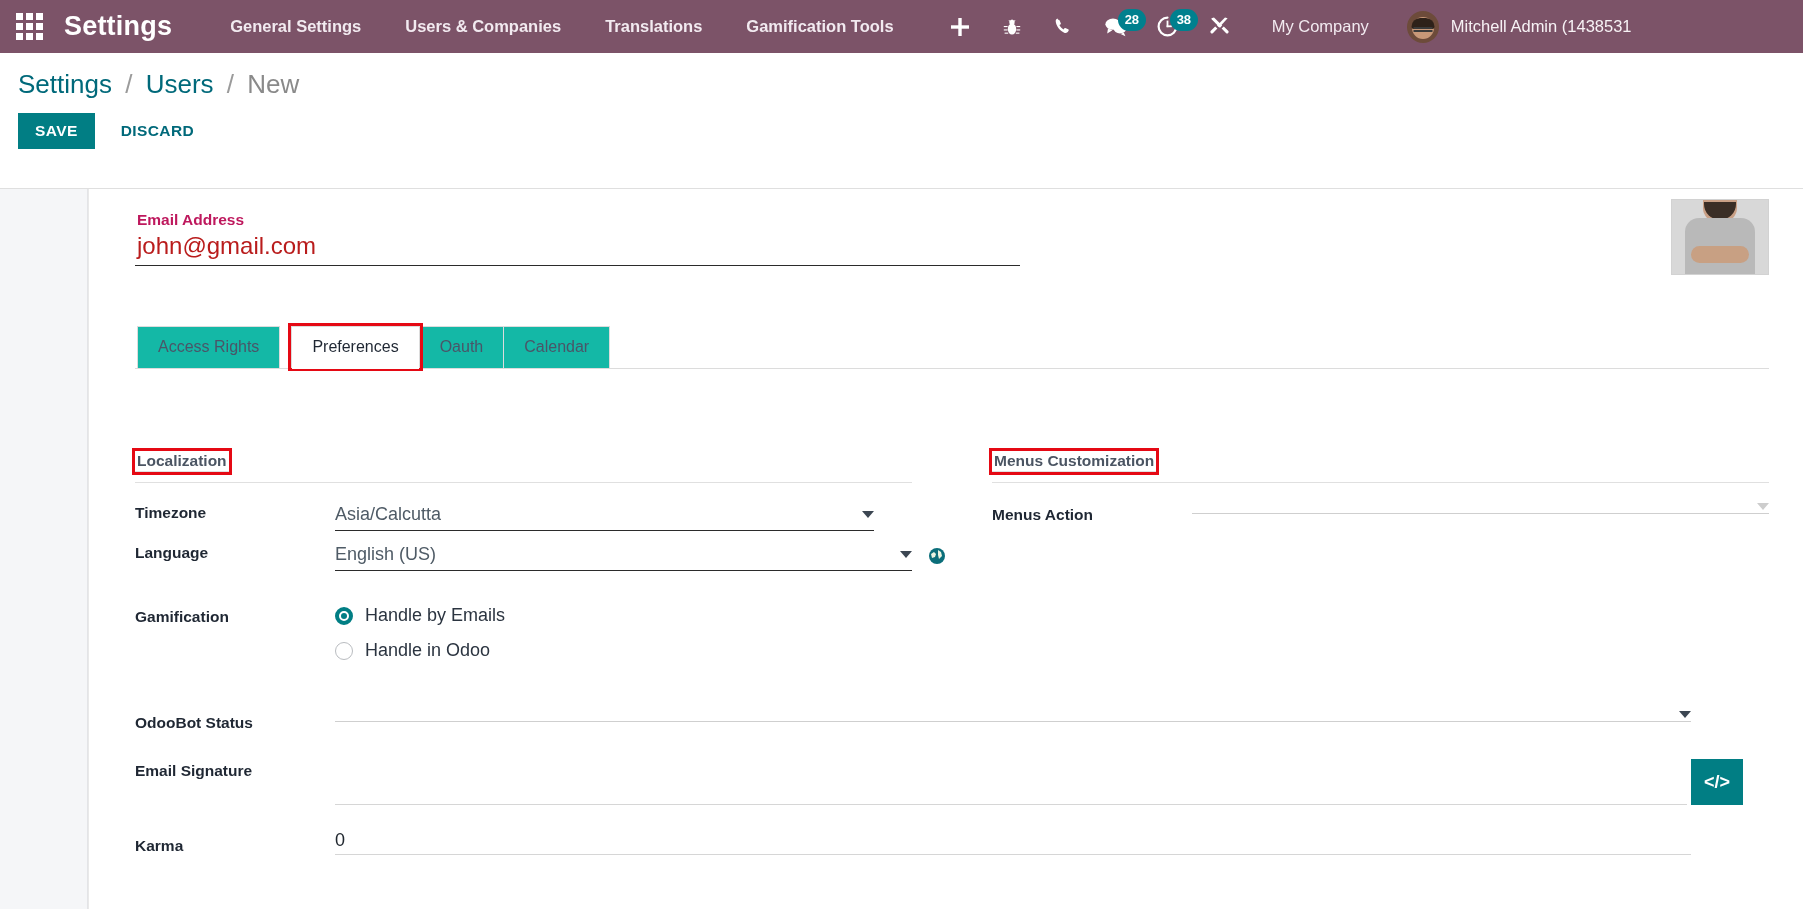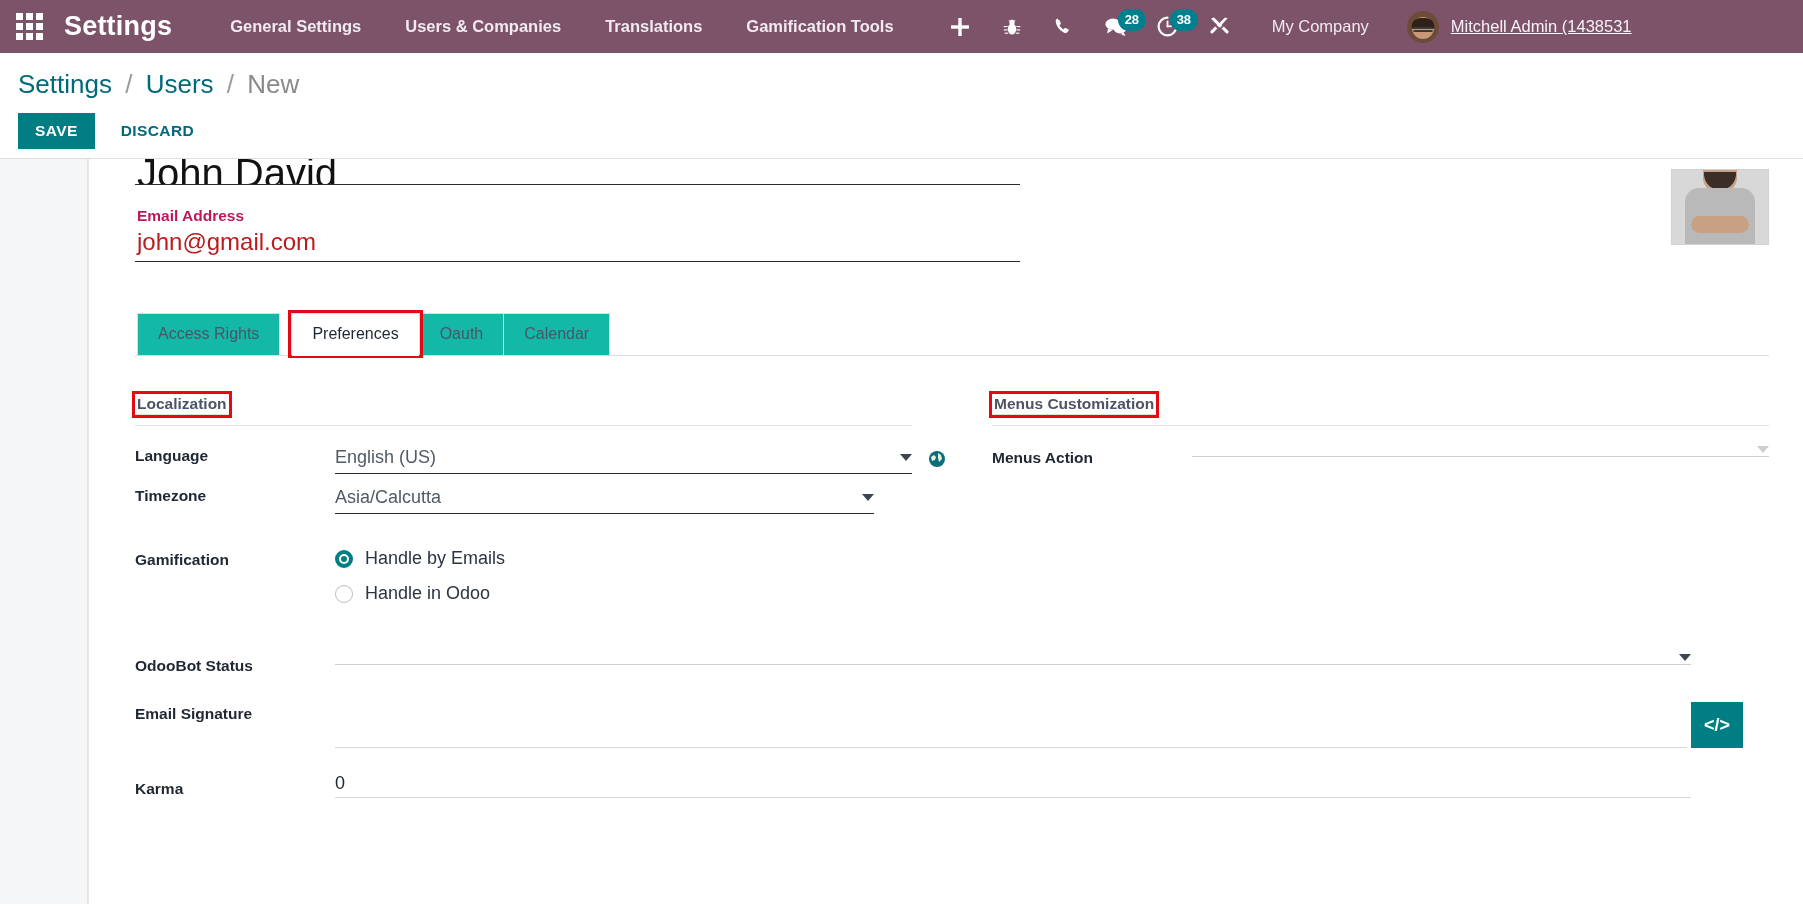--- a/index.html
+++ b/index.html
@@ -76,21 +76,20 @@
     color: #f2eaf0;
     margin-left: 26px;
     cursor: pointer;
     flex: 0 0 auto;
   }
   .user-block {
     display: flex; align-items: center;
     margin-left: 38px;
     cursor: pointer;
     flex: 0 0 auto;
-    text-decoration: underline;
   }
   .user-avatar {
     width: 32px; height: 32px;
     border-radius: 50%;
     background: #6d4b3a;
     overflow: hidden;
     position: relative;
     flex: 0 0 auto;
   }
   .user-avatar .face {
@@ -122,21 +121,21 @@
     color: #f7f2f5;
     margin-left: 12px;
     white-space: nowrap;
   }
 
   
   .control-panel {
     background: #ffffff;
     padding: 14px 0 0 18px;
     border-bottom: 1px solid #dfdfdf;
-    height: 106px;
+    height: 136px;
   }
   .breadcrumb {
     font-size: 26px;
     line-height: 34px;
     margin-bottom: 12px;
     white-space: nowrap;
   }
   .crumb-link { color: #00697a; cursor: pointer; }
   .crumb-sep { color: #9b9b9b; margin: 0 6px; }
   .crumb-active { color: #8a8a8a; }
@@ -301,21 +300,21 @@
     outline-offset: 0px;
     z-index: 5;
   }
 
   
   .tab-page {
     display: flex;
     padding-top: 38px;
     gap: 80px;
   }
-  .col { flex: 1 1 0; min-width: 0; }
+  .col { flex: 1 1 0; min-width: 0; margin-top: 44px; }
   .group-title {
     font-size: 15.5px;
     font-weight: 700;
     color: #4b5563;
     border-bottom: 1px solid #e0e0e0;
     padding: 3px 4px 6px 4px;
     margin-bottom: 10px;
     display: block;
   }
   .group-title-wrap { display: inline-block; }
@@ -543,21 +542,20 @@
 </div>
 
 <div class="content-wrap">
   <div class="left-rail"></div>
 
   <div class="sheet-area">
     <div class="sheet">
 
       <div class="record-head">
         <div class="record-fields">
-          <div class="rec-name">John David</div>
           <div class="field-label-small">Email Address</div>
           <div class="rec-email">john@gmail.com</div>
         </div>
         <div class="avatar-box">
           <div class="ph-head"></div>
             <div class="ph-beard"></div>
             <div class="ph-body"></div>
             <div class="ph-arms"></div>
         </div>
       </div>
@@ -570,48 +568,48 @@
           <div class="tab">Calendar</div>
         </div>
 
         <div class="tab-page">
 
           <div class="col">
             <div class="group-title-wrap">
               <span class="group-title gt-hl">Localization</span>
             </div>
             <div class="gt-underline"></div>
+
+            <div class="frow">
+              <div class="flabel">Timezone</div>
+              <div class="fvalue">
+                <div class="sel-line" style="margin-right:38px;">
+                  <span class="sel-text">Asia/Calcutta</span>
+                  <span class="caret"></span>
+                </div>
+              </div>
+            </div>
 
             <div class="frow">
               <div class="flabel">Language</div>
               <div class="fvalue">
                 <div class="sel-line">
                   <span class="sel-text">English (US)</span>
                   <span class="caret"></span>
                 </div>
                 <span class="globe-ic" style="position:absolute;right:-34px;top:12px;">
                   <svg width="18" height="18" viewBox="0 0 18 18">
                     <circle cx="9" cy="9" r="8" fill="#0b6e7a"></circle>
                     <path d="M3 7 L6 5 L8 7 L7 10 L4 11 Z" fill="#e9f3e0"></path>
                     <path d="M10 3 L13 5 L14 9 L11 12 L10 8 Z" fill="#e9f3e0"></path>
                   </svg>
                 </span>
               </div>
             </div>
 
-            <div class="frow">
-              <div class="flabel">Timezone</div>
-              <div class="fvalue">
-                <div class="sel-line" style="margin-right:38px;">
-                  <span class="sel-text">Asia/Calcutta</span>
-                  <span class="caret"></span>
-                </div>
-              </div>
-            </div>
-
             <div class="frow" style="margin-top:24px;">
               <div class="flabel">Gamification</div>
               <div class="fvalue">
                 <div class="radio-row">
                   <span class="radio checked"></span>
                   <span class="radio-label">Handle by Emails</span>
                 </div>
                 <div class="radio-row">
                   <span class="radio"></span>
                   <span class="radio-label">Handle in Odoo</span>

